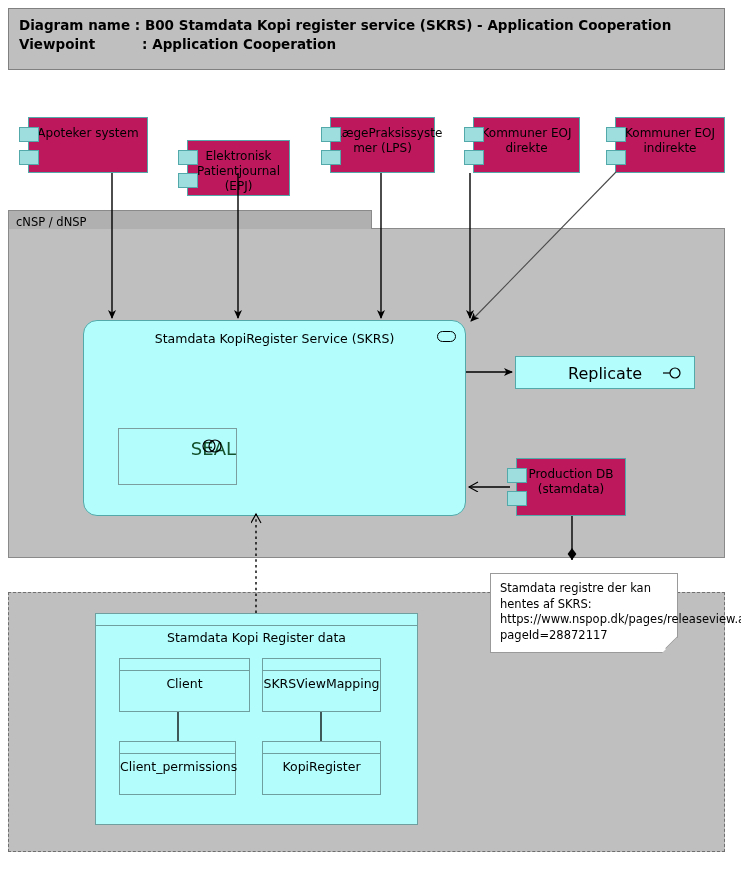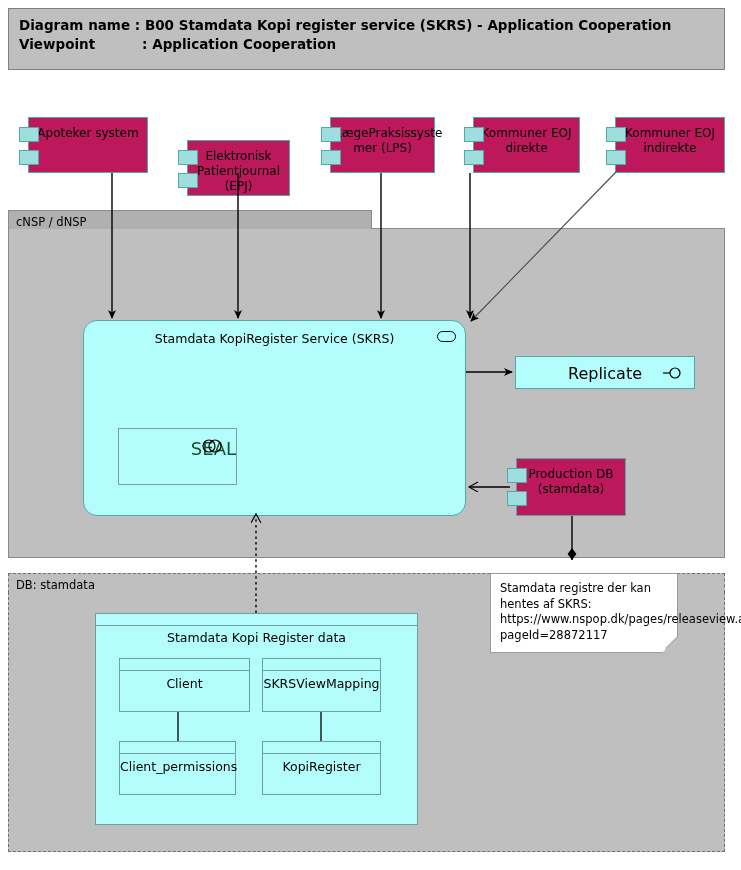--- a/index.html
+++ b/index.html
@@ -241,23 +241,20 @@
     <div class="title-line">Diagram name : B00 Stamdata Kopi register service (SKRS) - Application Cooperation</div>
     <div class="title-line">Viewpoint          : Application Cooperation</div>
   </div>
 
   <div class="group solid" style="left:8px; top:228px; width:717px; height:330px;"></div>
   <div class="group-tab" style="left:8px; top:210px; width:364px; height:19px;">
     <span>cNSP / dNSP</span>
   </div>
 
   <div class="group dashed" style="left:8px; top:592px; width:717px; height:260px;"></div>
-  <div class="group-tab dashed" style="left:8px; top:573px; width:717px; height:20px;">
-    <span>DB: stamdata</span>
-  </div>
 
   <div class="component" style="left:28px; top:117px; width:120px; height:56px;">
     <span class="comp-tab t1"></span>
     <span class="comp-tab t2"></span>
     <span class="label">Apoteker system</span>
   </div>
 
   <div class="component" style="left:187px; top:117px; width:103px; height:56px;margin-top:23px;">
     <span class="comp-tab t1"></span>
     <span class="comp-tab t2"></span>

